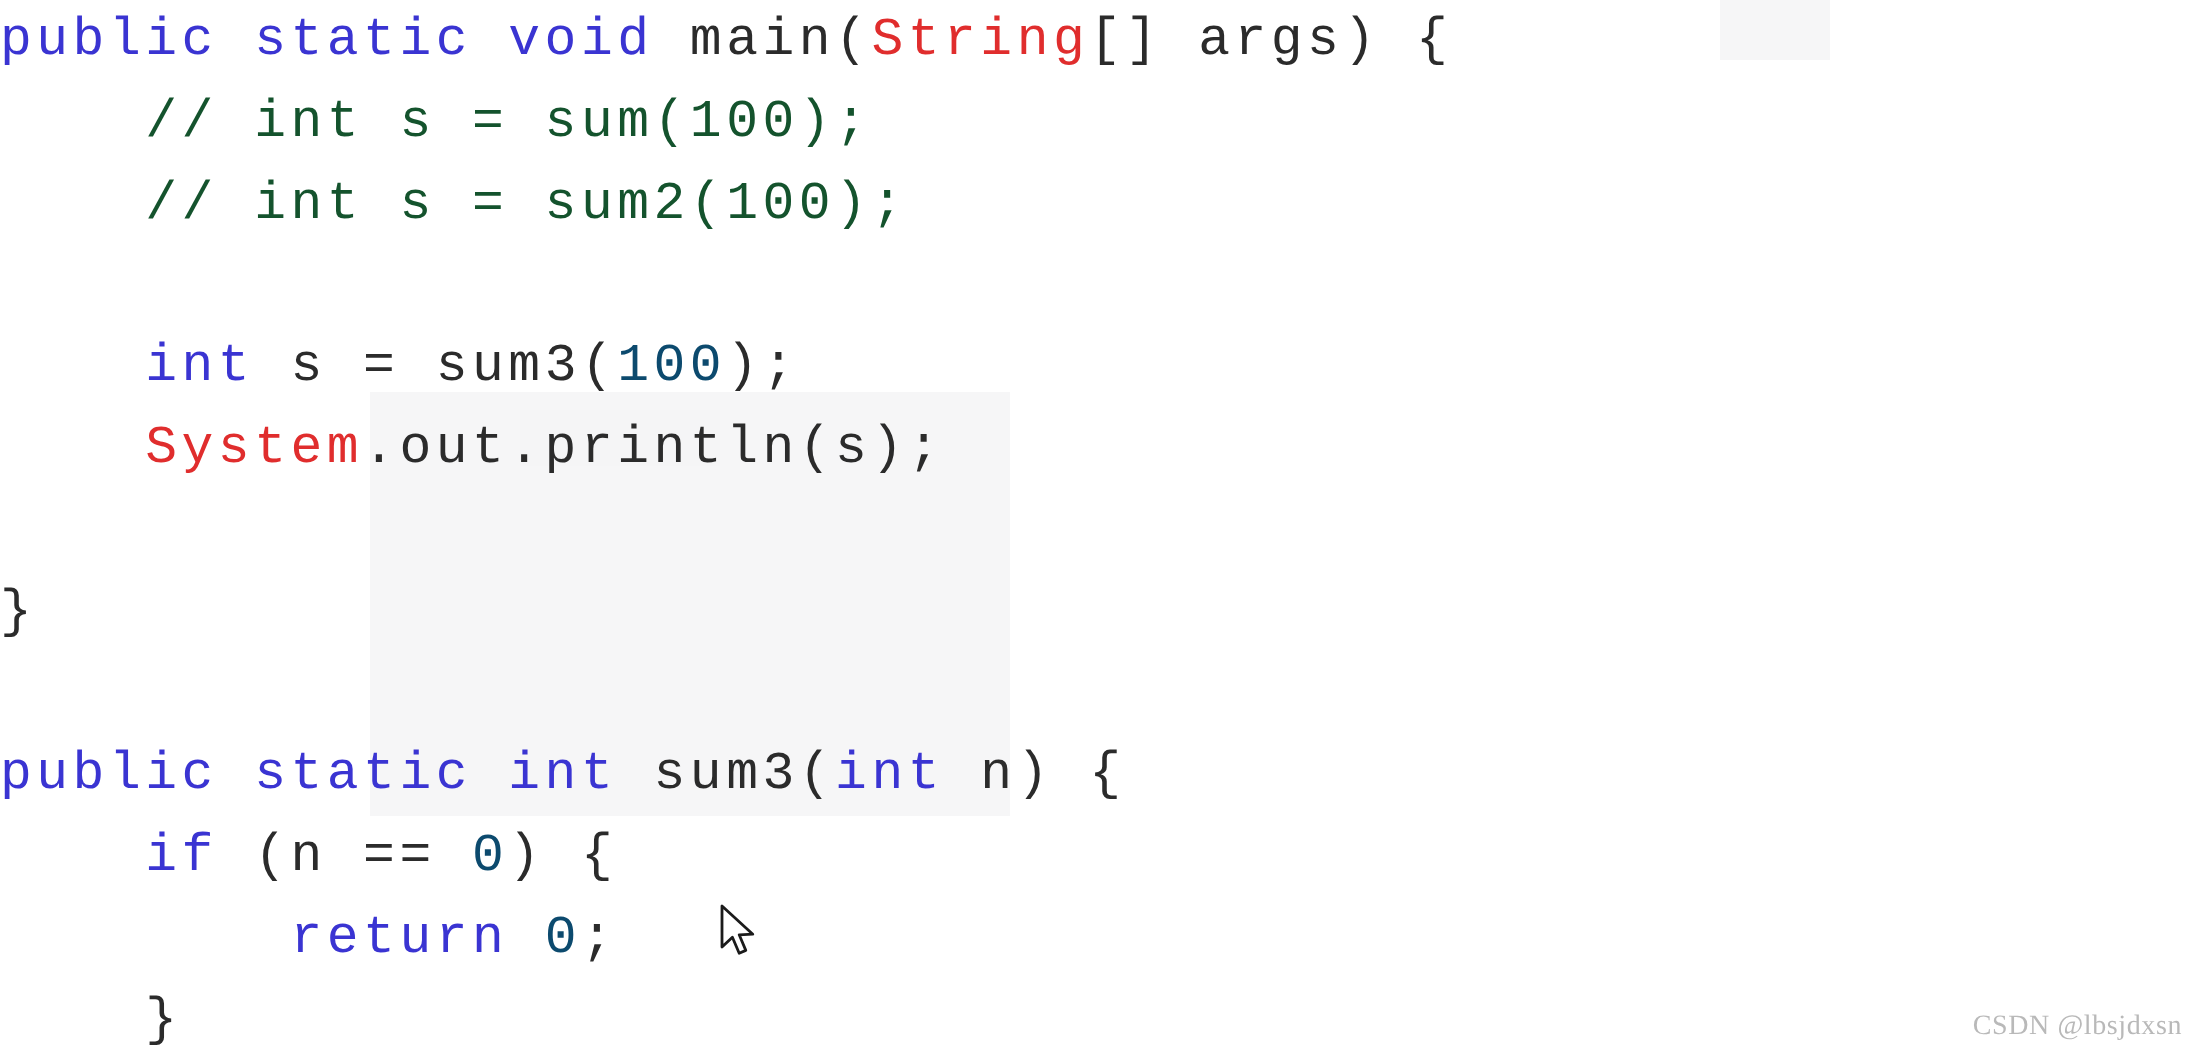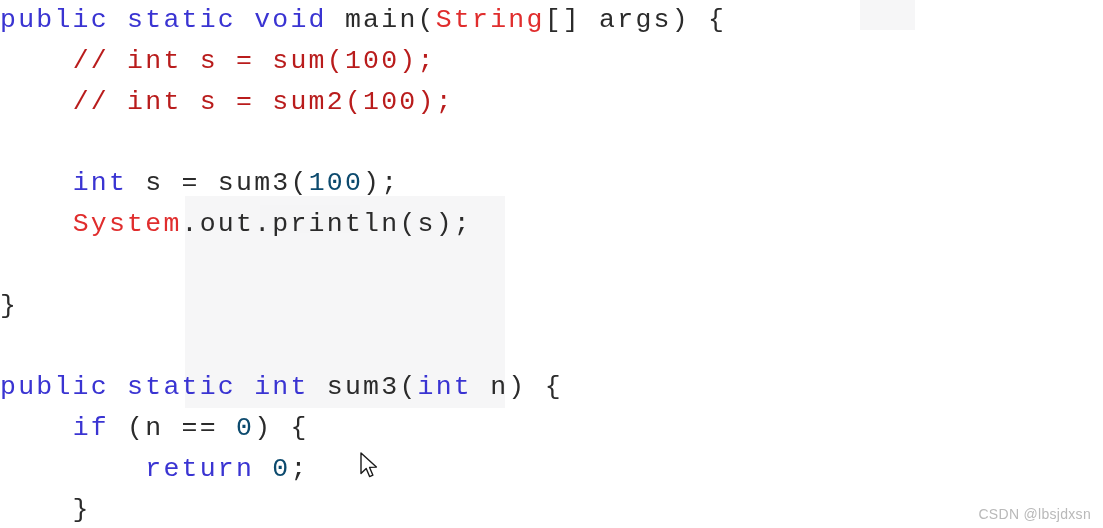--- a/index.html
+++ b/index.html
@@ -51,39 +51,39 @@
   .line {
     height: 40.8px;
     white-space: pre;
     position: relative;
   }
 
   
   .kw   { color: #3a34d2; }           
   .type { color: #e02d2d; }           
   .num  { color: #0c4a6e; }           
-  .cmt  { color: #b91c1c; }           
+  .cmt  { color: #14532d; }           
   .pln  { color: #2b2b2b; }
 
   
   #cursor {
     position: absolute;
     left: 360px;
     top: 452px;
     width: 22px;
     height: 30px;
     pointer-events: none;
   }
 
   
   #watermark {
     position: absolute;
     right: 12px;
     bottom: 6px;
-    font-family: Liberation Sans, sans-serif;
+    font-family: Liberation Serif, serif;
     font-size: 14px;
     color: #b9b9b9;
     letter-spacing: 0.3px;
     white-space: nowrap;
   }
 </style>
 </head>
 <body>
 
 <div id="editor">

